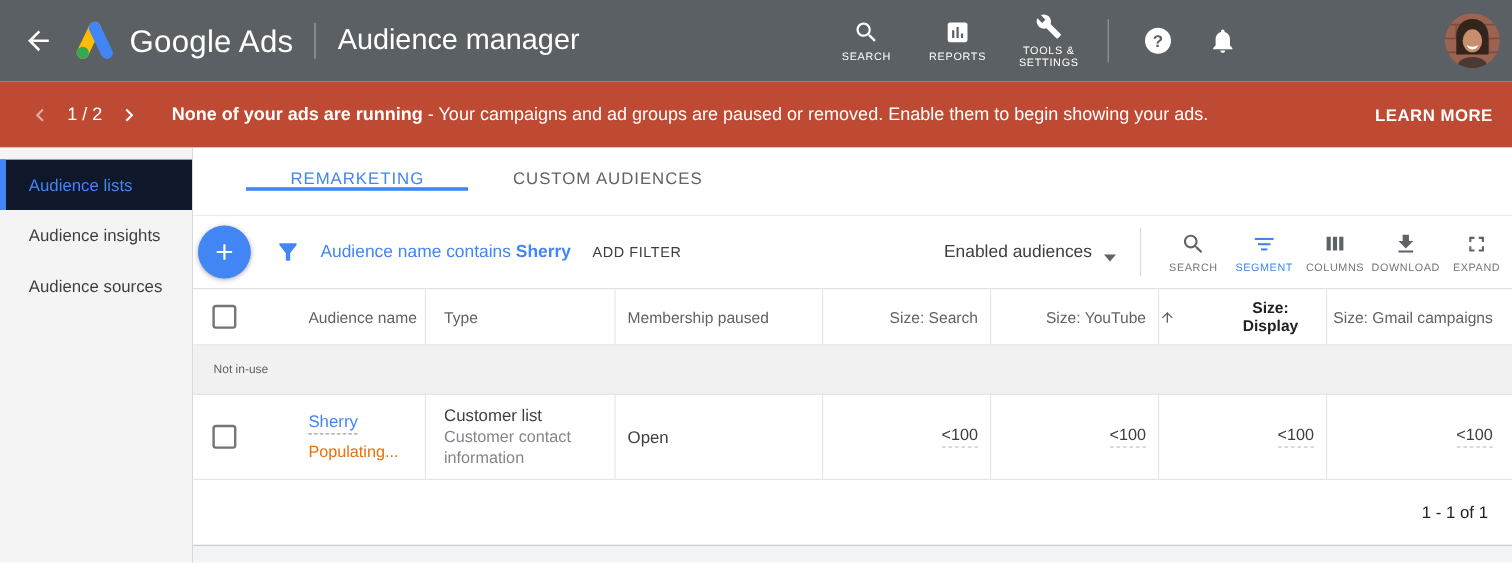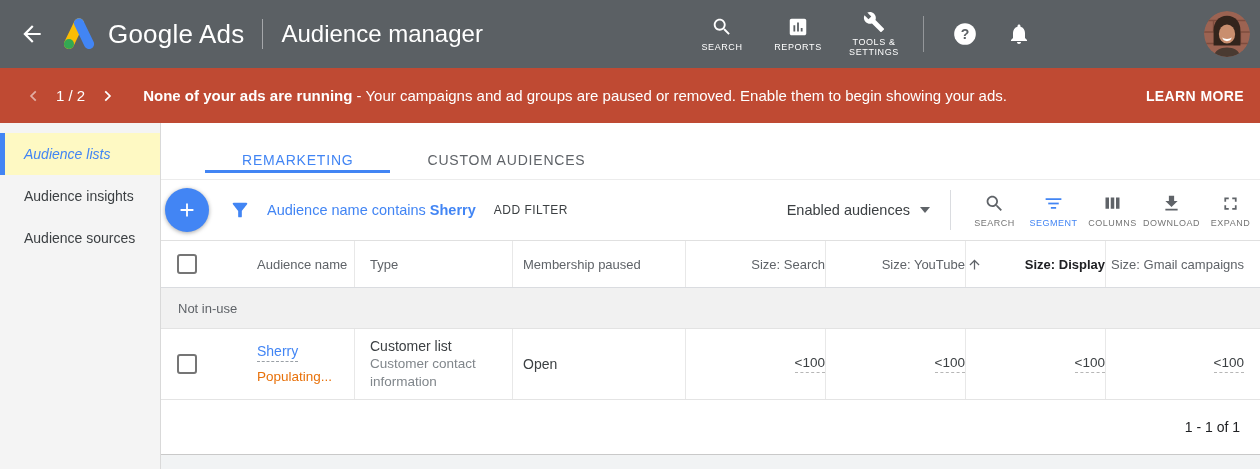--- a/index.html
+++ b/index.html
@@ -27,62 +27,62 @@
   .chev.left { margin-left:24px; opacity:0.55; }
   .pager { margin:0 12px; font-size:15px; }
   .banner-msg { margin-left:26px; }
   .banner-msg b { font-weight:700; }
   .learn-more { margin-left:auto; margin-right:16px; font-weight:700; letter-spacing:0.4px; font-size:14px; cursor:pointer; }
 
   
   .content { display:flex; height:346px; }
   .sidebar { width:161px; background:#f4f4f4; border-right:1px solid #d9d9d9; padding-top:10px; flex:none; }
   .side-item { height:42px; line-height:42px; padding-left:24px; font-size:14px; color:#3c4043; cursor:pointer; white-space:nowrap; }
-  .side-item.active { background:#fef9c3; color:#4285f4; padding-left:19px; border-left:5px solid #4285f4; font-weight:500;font-style:italic; }
+  .side-item.active { background:#0f172a; color:#4285f4; padding-left:19px; border-left:5px solid #4285f4; font-weight:500; }
 
   .main { flex:1; display:flex; flex-direction:column; background:#fff; }
 
   
   .tabs-row { height:57px; display:flex; align-items:flex-start; padding-left:44px; border-bottom:1px solid #ececec; }
-  .tab { height:50px; line-height:50px; padding:12px 37px; font-size:14px; font-weight:500; letter-spacing:0.8px; color:#5f6368; cursor:pointer; }
+  .tab { height:36px; line-height:50px; padding:0 37px; font-size:14px; font-weight:500; letter-spacing:0.8px; color:#5f6368; cursor:pointer; }
   .tab.active { color:#4285f4; border-bottom:3px solid #4285f4; }
 
   
   .toolbar { height:60px; display:flex; align-items:center; }
   .fab { width:44px; height:44px; border-radius:50%; background:#4285f4; color:#fff; margin-left:4px; display:flex; align-items:center; justify-content:center; box-shadow:0 1px 4px rgba(0,0,0,0.35); cursor:pointer; flex:none; }
   .fab svg { width:22px; height:22px; }
   .funnel-btn { margin-left:18px; width:26px; height:26px; display:flex; align-items:center; justify-content:center; cursor:pointer; color:#4285f4; }
   .filter-chip { margin-left:14px; font-size:14.5px; color:#4285f4; cursor:pointer; white-space:nowrap; }
   .filter-chip .val { font-weight:700; margin-left:4px; }
   .add-filter { margin-left:18px; font-size:12px; font-weight:500; letter-spacing:0.5px; color:#3c4043; cursor:pointer; }
   .tbar-spacer { flex:1; }
-  .aud-select { display:flex; align-items:center; color:#3c4043; font-size:14.5px; cursor:pointer; }
+  .aud-select { display:flex; align-items:flex-end; color:#3c4043; font-size:14.5px; cursor:pointer; }
   .caret { width:0; height:0; border-left:5px solid transparent; border-right:5px solid transparent; border-top:6px solid #5f6368; margin-left:10px; }
   .tbar-divider { width:1px; height:40px; background:#dadce0; margin:0 14px 0 20px; }
   .tool-btn { width:59px; display:flex; flex-direction:column; align-items:center; cursor:pointer; color:#5f6368; }
   .tool-btn svg { width:21px; height:21px; }
   .tool-btn .tb-label { font-size:9px; letter-spacing:0.5px; margin-top:4px; color:#757575; }
   .tool-btn.active { color:#4285f4; }
   .tool-btn.active .tb-label { color:#4285f4; }
 
   
   .thead { height:48px; display:flex; border-top:1px solid #e0e0e0; border-bottom:1px solid #dadce0; font-size:13px; color:#5f6368; }
   .th, .td { display:flex; align-items:center; border-right:1px solid #e8e8e8;gap:36px; }
   .col-name { width:194px; padding-left:16px; }
   .col-type { width:158px; padding-left:15px; }
   .col-status { width:173px; padding-left:10px; }
-  .col-size { width:140px; justify-content:flex-end; text-align:center; }
+  .col-size { width:140px; justify-content:flex-end; padding-right:10px; text-align:center; }
   .col-gmail { flex:1; justify-content:flex-end; padding-right:16px; text-align:right; border-right:none !important; }
   .th.sorted { color:#202124; font-weight:700; }
   .sort-arrow { width:15px; height:15px; margin-right:7px; color:#5f6368; }
   .checkbox { width:20px; height:20px; border:2px solid #757575; border-radius:3px; background:#fff; cursor:pointer; flex:none; }
   .thead .checkbox { margin-right:24px; }
   .gmail-head { line-height:17px; }
 
-  .group-row { height:41px; background:#f1f1f1; border-bottom:1px solid #e3e3e3; display:flex; align-items:center; padding-left:17px; font-size:13px; color:#5f6368; }
+  .group-row { height:41px; background:#f1f1f1; border-bottom:1px solid #e3e3e3; display:flex; align-items:center; padding-left:17px; font-size:10px; color:#5f6368; }
 
   .data-row { height:71px; display:flex; font-size:14px; color:#3c4043; border-bottom:1px solid #e4e4e4; }
   .data-row .checkbox { margin-right:24px; }
   .name-block { line-height:17px; }
   .link { color:#4285f4; text-decoration:none; border-bottom:1px dashed #9aa0a6; padding-bottom:2px; cursor:pointer; }
   .populating { color:#e8710a; font-size:13.5px; margin-top:8px; }
   .type-block { line-height:18px; padding-right:14px; }
   .type-main { color:#3c4043; }
   .type-detail { color:#80868b; font-size:13.5px; }
   .metric { border-bottom:1px dashed #b6b6b6; padding-bottom:2px; font-size:13.5px; color:#3c4043; }

